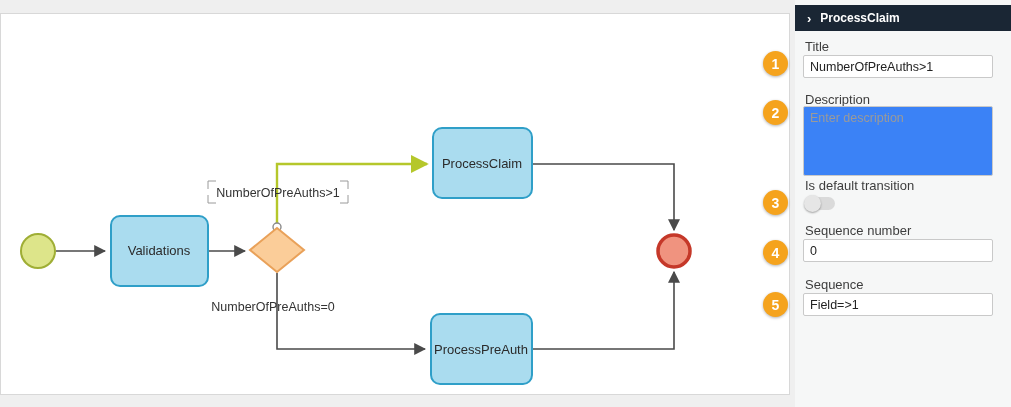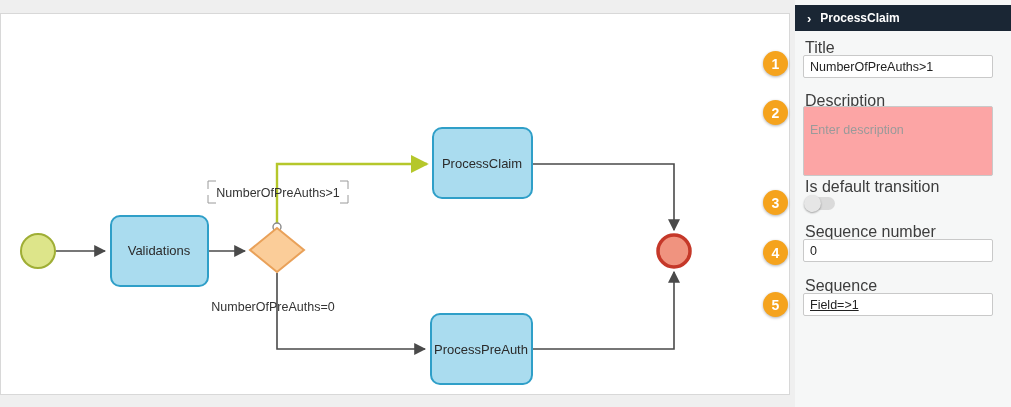--- a/index.html
+++ b/index.html
@@ -24,33 +24,33 @@
   }
   .panel-header{
     position:absolute;left:0;top:5px;width:216px;height:26px;
     background:#1a2634;color:#ffffff;
     display:flex;align-items:center;gap:9px;
     padding:0 12px;box-sizing:border-box;
     font-size:12px;font-weight:bold;
   }
   .panel-header .chev{font-size:13px;font-weight:bold;cursor:pointer;}
   .f-label{
-    position:absolute;left:10px;font-size:16px;color:#3d3d3d;
+    position:absolute;left:10px;font-size:13px;color:#3d3d3d;
   }
   .f-input{
     position:absolute;left:8px;width:190px;height:23px;
     border:1px solid #c9c9c9;background:#fff;border-radius:2px;
     font-family:"Liberation Sans", sans-serif;
     font-size:12.5px;color:#222;padding:0 6px;box-sizing:border-box;
   }
   .f-textarea{
     position:absolute;left:8px;width:190px;height:70px;
-    border:1px solid #c9c9c9;background:#fca5a5;border-radius:2px;
+    border:1px solid #c9c9c9;background:#3b82f6;border-radius:2px;
     font-family:"Liberation Sans", sans-serif;
-    font-size:12.5px;color:#222;padding:16px 6px;box-sizing:border-box;
+    font-size:12.5px;color:#222;padding:4px 6px;box-sizing:border-box;
     resize:none;
   }
   .f-textarea::placeholder,.f-input::placeholder{color:#9a9a9a;}
   .toggle{
     position:absolute;left:10px;top:197px;width:30px;height:13px;
     background:#dadada;border-radius:7px;cursor:pointer;
   }
   .toggle .knob{
     position:absolute;left:-1px;top:-2px;width:17px;height:17px;
     background:#e6e6e6;border-radius:50%;
@@ -151,20 +151,20 @@
 
   <div class="f-label" style="top:178px;">Is default transition</div>
   <div class="toggle">
     <div class="knob"></div>
   </div>
 
   <div class="f-label" style="top:223px;">Sequence number</div>
   <input class="f-input" style="top: 239px;" type="text" value="0">
 
   <div class="f-label" style="top:277px;">Sequence</div>
-  <input class="f-input" style="top: 293px; text-decoration: underline;" type="text" value="Field=&gt;1">
+  <input class="f-input" style="top: 293px;" type="text" value="Field=&gt;1">
 </div>
 
 <div class="badge b1">1</div>
 <div class="badge b2">2</div>
 <div class="badge b3">3</div>
 <div class="badge b4">4</div>
 <div class="badge b5">5</div>
 
 </body></html>

